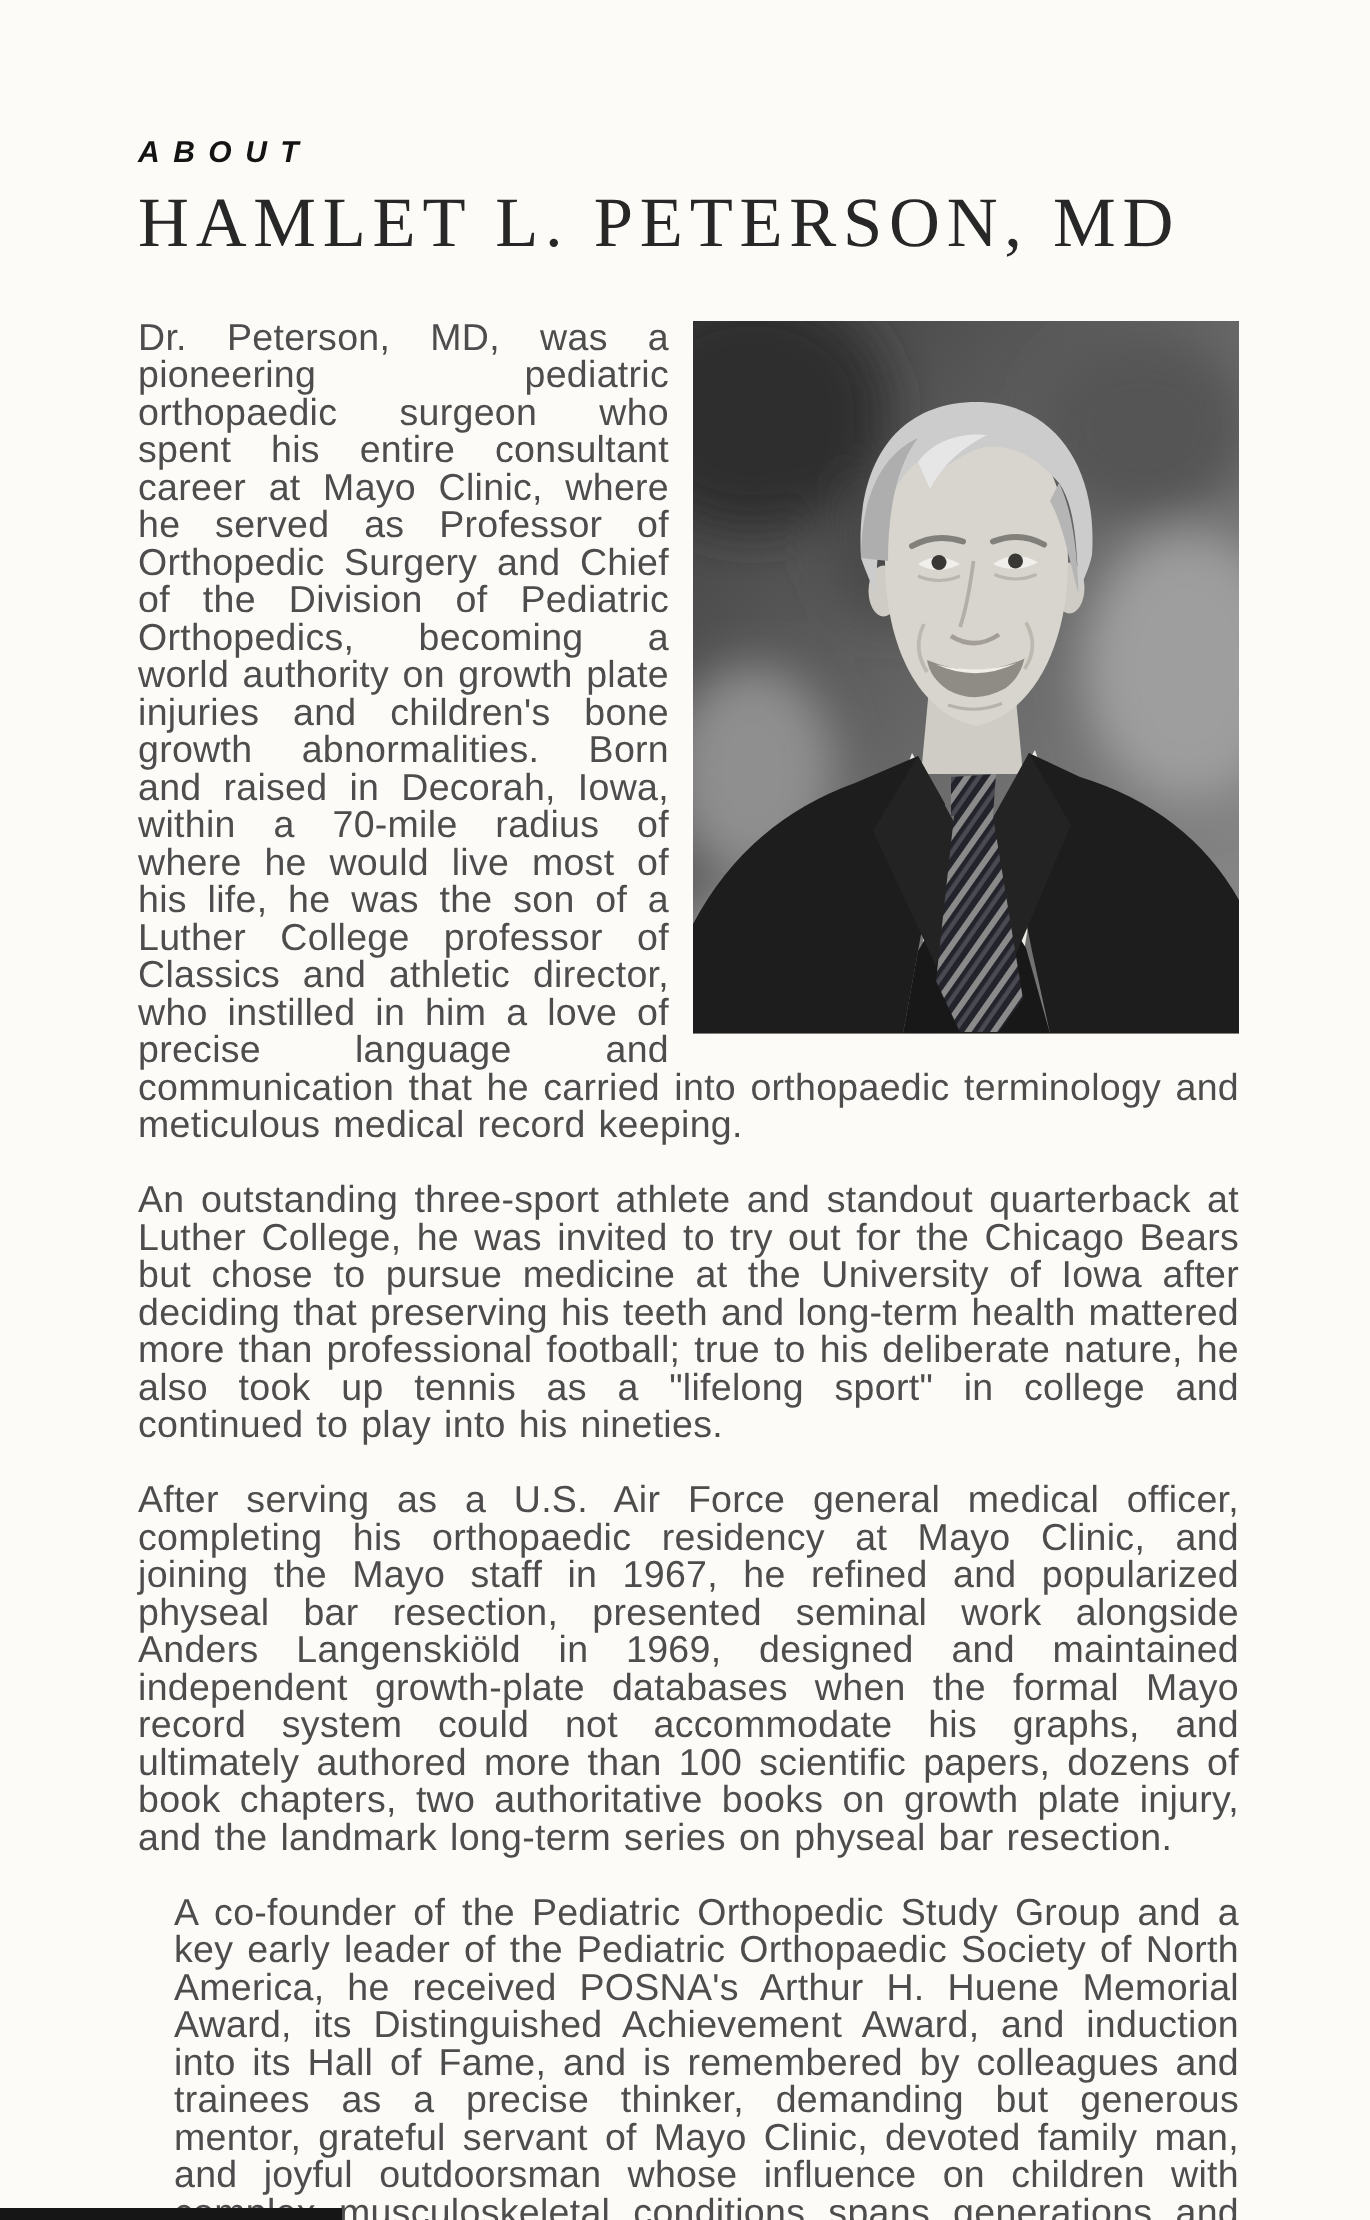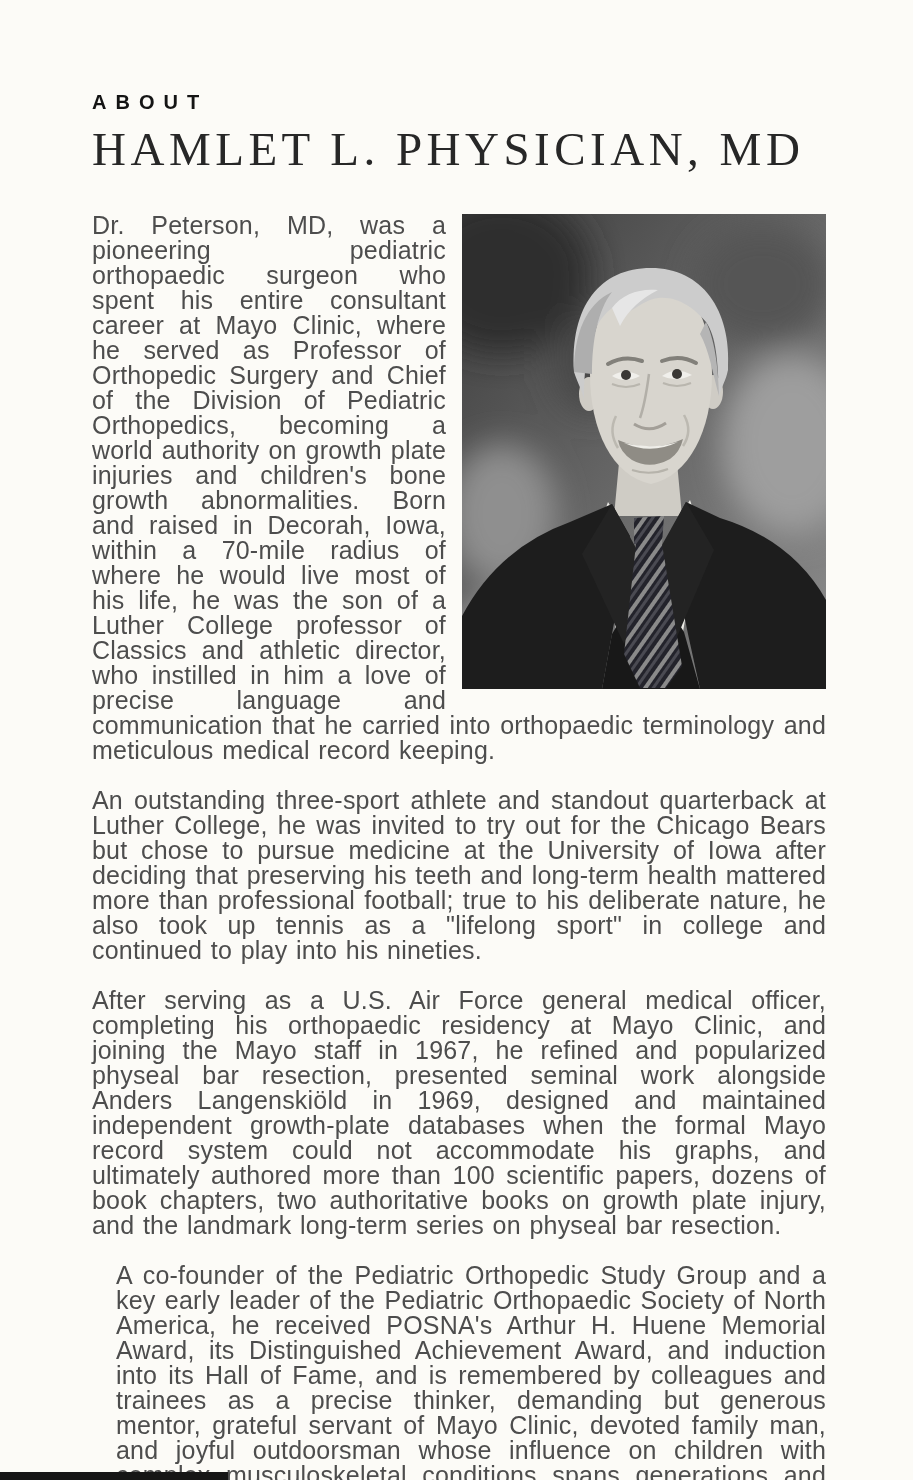--- a/index.html
+++ b/index.html
@@ -17,20 +17,21 @@
   }
   .content {
     padding: 0 87px 0 92px;
   }
   header { padding-top: 91px; }
   .eyebrow {
     font-size: 20px;
     font-weight: 700;
     letter-spacing: 9px;
     color: #141414;
+    font-style: italic;
   }
   h1.page-title {
     margin: 8px 0 0 0;
     font-family: "Liberation Serif", serif;
     font-weight: 400;
     font-size: 47px;
     letter-spacing: 4.5px;
     color: #272727;
     white-space: nowrap;
   }
@@ -78,21 +79,21 @@
     background: #161616;
   }
 </style>
 </head>
 <body>
 
 <div class="page">
   <div class="content">
     <header>
       <div class="eyebrow">ABOUT</div>
-      <h1 class="page-title">HAMLET L. PHYSICIAN, MD</h1>
+      <h1 class="page-title">HAMLET L. PETERSON, MD</h1>
     </header>
 
     <main class="bio">
       <figure class="photo" role="img" aria-label="Black-and-white portrait photograph of an elderly smiling physician with silver hair wearing a dark suit, white shirt, and striped tie">
         <svg viewBox="0 0 364 475" xmlns="http://www.w3.org/2000/svg">
           <defs>
             <filter id="blurBg" x="-30%" y="-30%" width="160%" height="160%">
               <feGaussianBlur stdDeviation="16"></feGaussianBlur>
             </filter>
             <pattern id="tieStripes" width="14" height="14" patternUnits="userSpaceOnUse" patternTransform="rotate(-55)">

